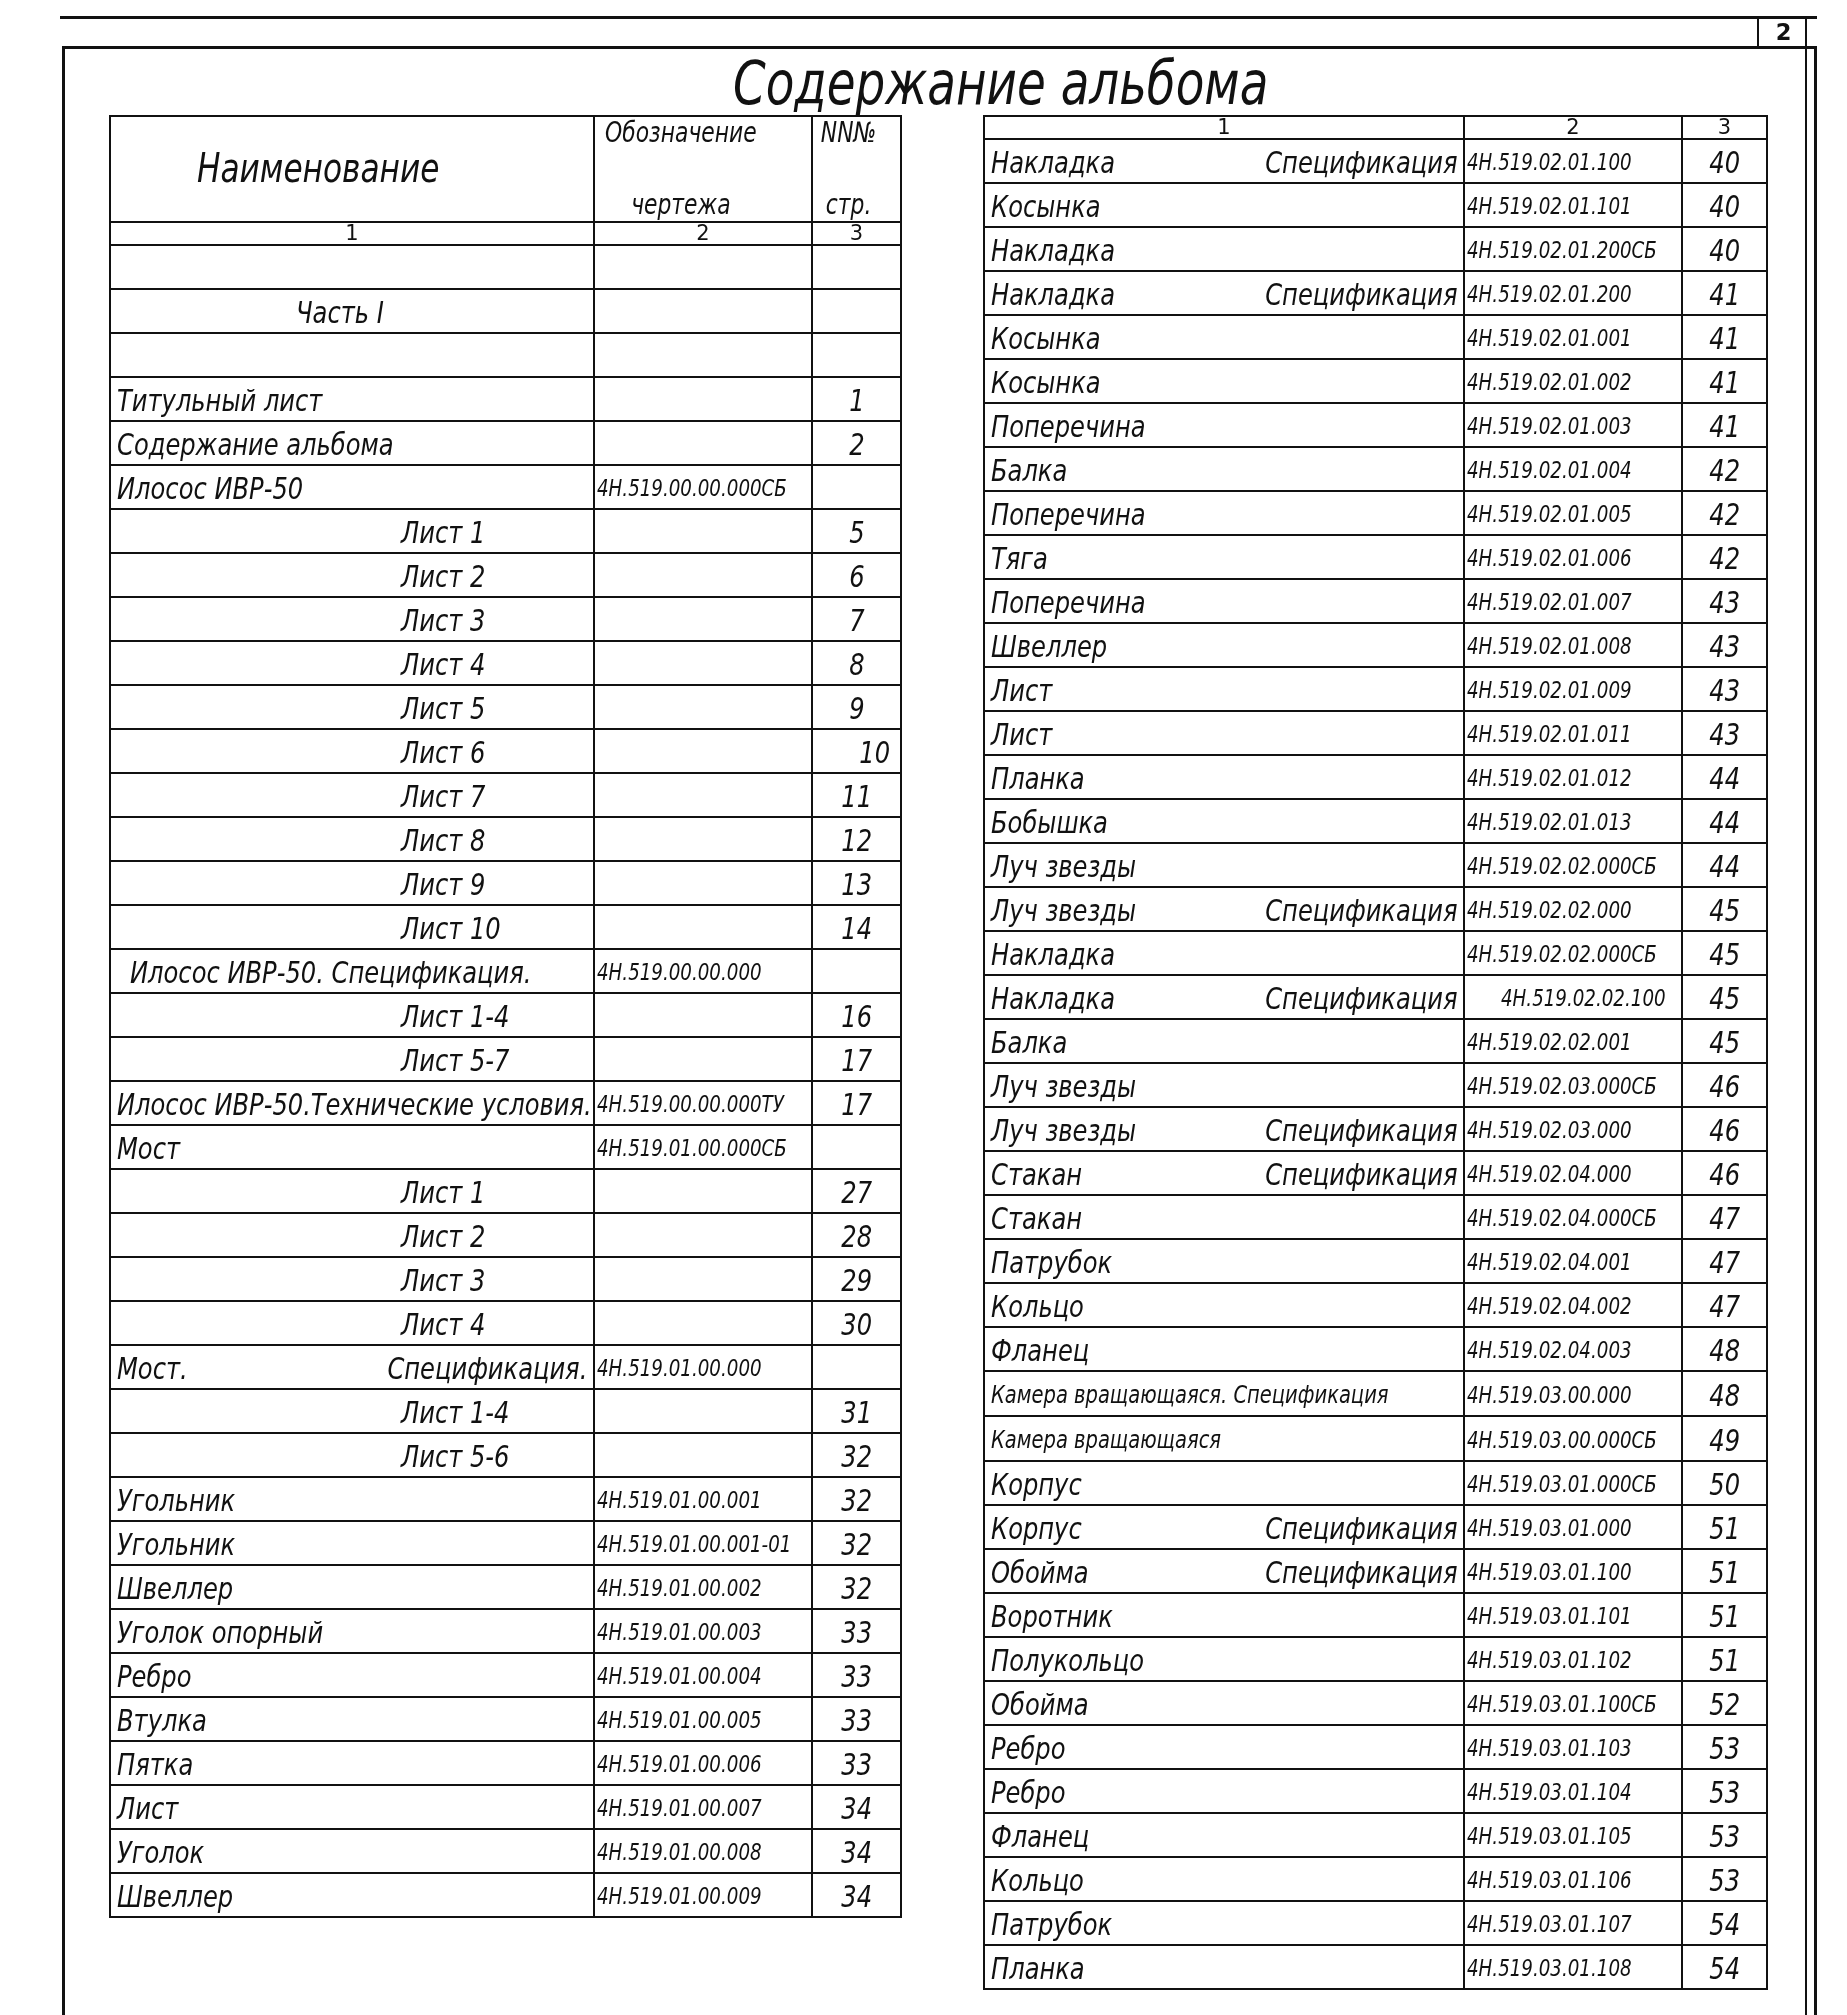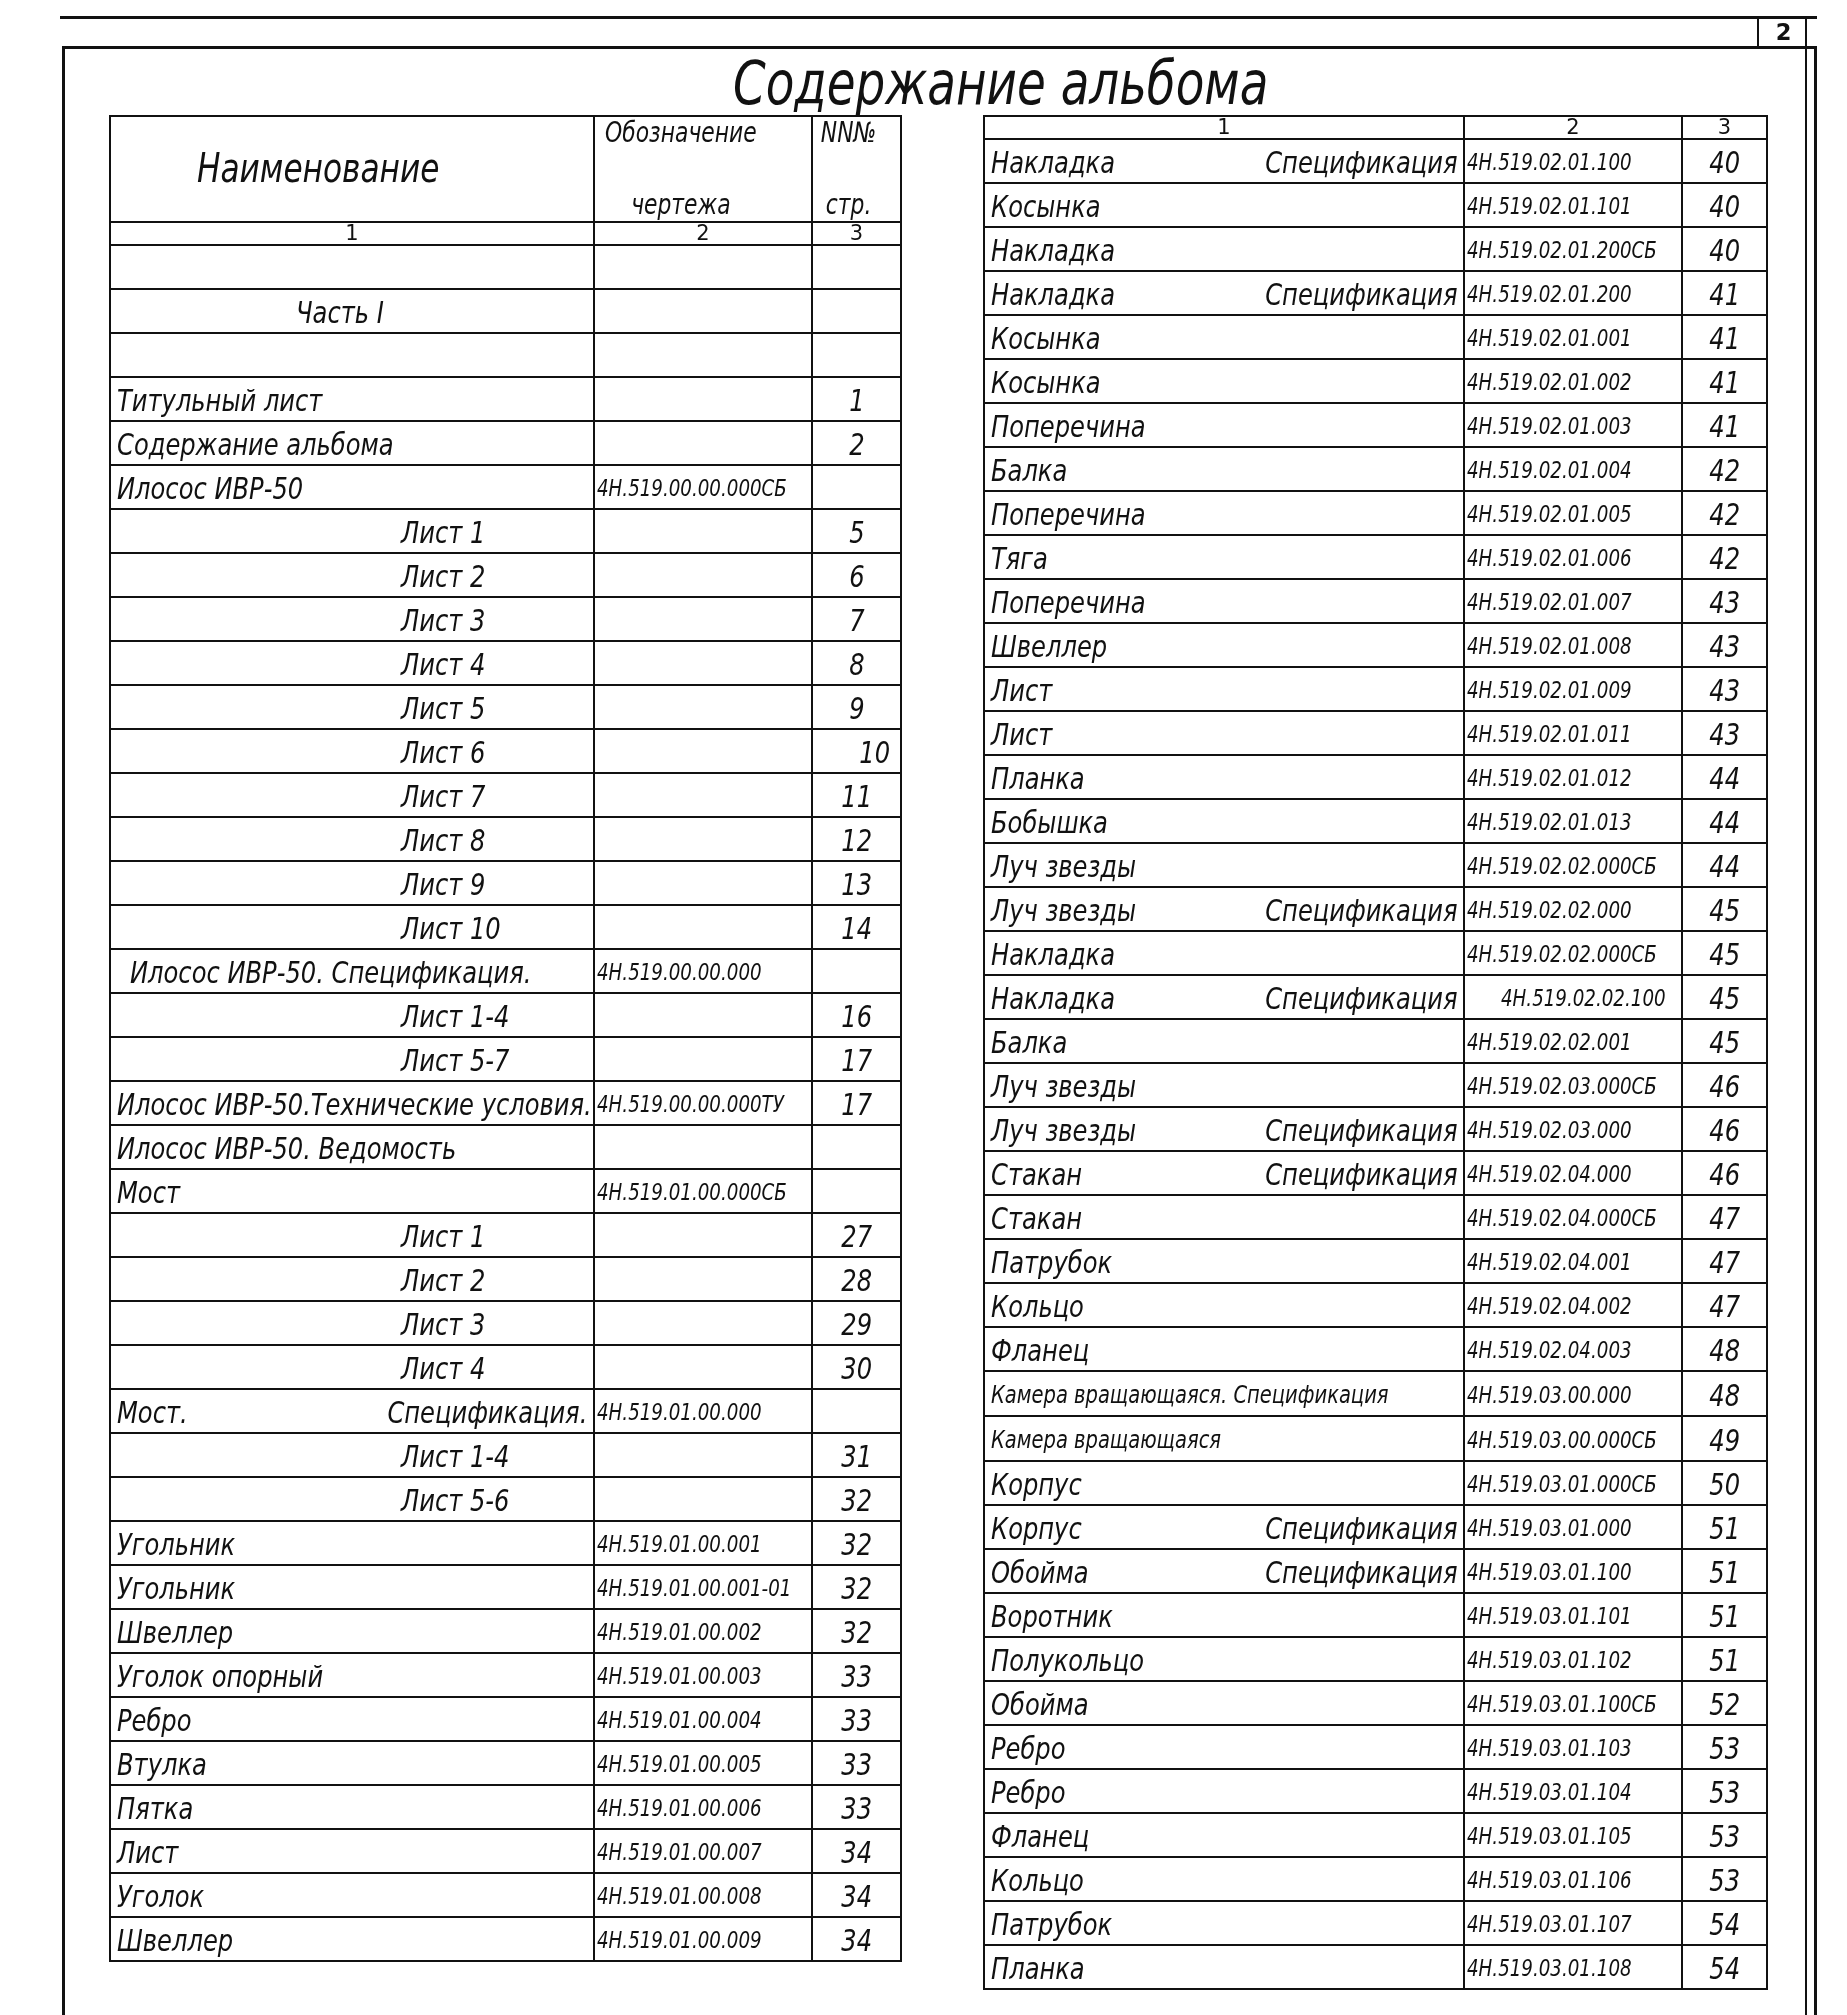--- a/index.html
+++ b/index.html
@@ -164,25 +164,20 @@
         <td class="indent" style="height: 44px;"><span class="hw">Лист 5-7</span></td>
         <td class="code" style="height: 44px;"><span class="hw"></span></td>
         <td class="page" style="height: 44px;"><span class="hw" style="transform-origin: center center;">17</span></td>
       </tr>
       <tr>
         <td style="height: 44px;"><span class="hw">Илосос ИВР-50.Технические условия.</span></td>
         <td class="code" style="height: 44px;"><span class="hw">4Н.519.00.00.000ТУ</span></td>
         <td class="page" style="height: 44px;"><span class="hw" style="transform-origin: center center;">17</span></td>
       </tr>
       <tr>
-        <td style="height: 44px;"><span class="hw">Илосос ИВР-50. Ведомость</span></td>
-        <td class="code" style="height: 44px;"><span class="hw"></span></td>
-        <td class="page" style="height: 44px;"><span class="hw" style="transform-origin: center center;"></span></td>
-      </tr>
-      <tr>
         <td style="height: 44px;"><span class="hw">Мост</span></td>
         <td class="code" style="height: 44px;"><span class="hw">4Н.519.01.00.000СБ</span></td>
         <td class="page" style="height: 44px;"><span class="hw" style="transform-origin: center center;"></span></td>
       </tr>
       <tr>
         <td class="indent" style="height: 44px;"><span class="hw">Лист 1</span></td>
         <td class="code" style="height: 44px;"><span class="hw"></span></td>
         <td class="page" style="height: 44px;"><span class="hw" style="transform-origin: center center;">27</span></td>
       </tr>
       <tr>

